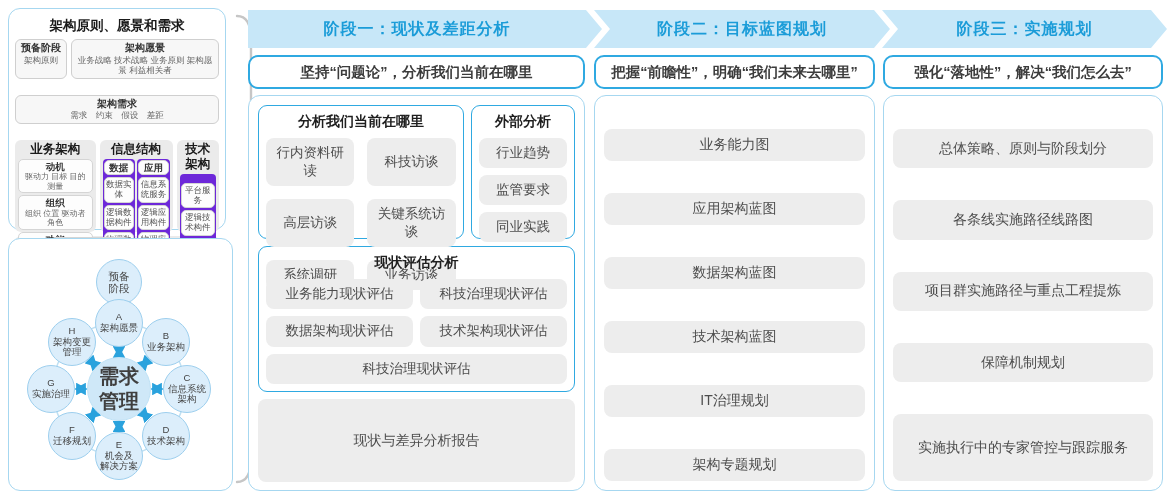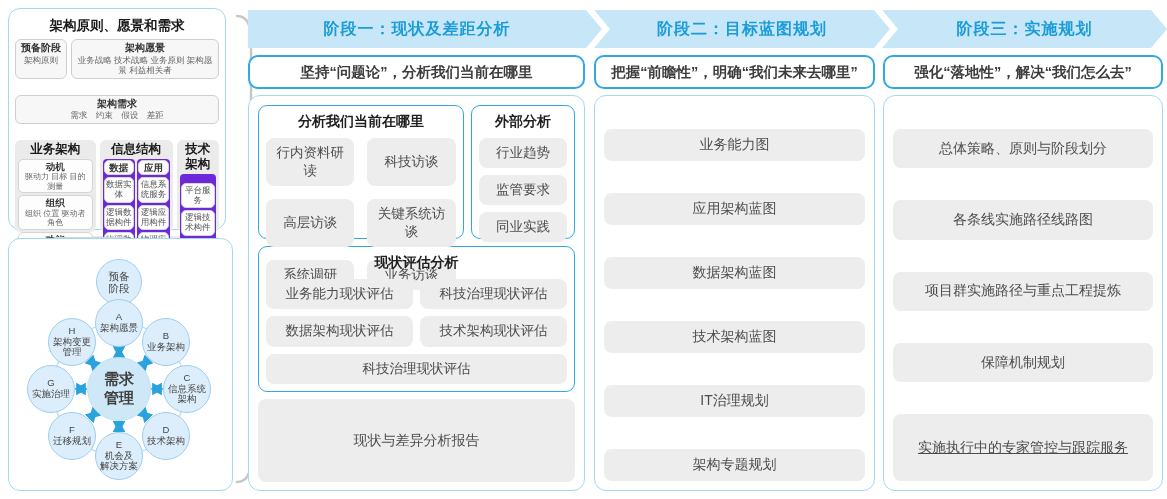--- a/index.html
+++ b/index.html
@@ -35,21 +35,21 @@
   .realz { background:#ebebeb; border-radius:6px; display:flex; gap:5px; align-items:center; padding:3px 5px; height:42px; }
   .realz .lbl { font-weight:bold; font-size:12.5px; color:#1a1a1a; line-height:1.2; white-space:pre-line; text-align:center; }
   .realz .ltbox { background:#fdfdfd; border:1px solid #d5d5d5; }
 
   
   .circle { position:absolute; border-radius:50%; background:#dceefb; border:1px solid #9dcfee;
     display:flex; align-items:center; justify-content:center; text-align:center;
     white-space:pre-line; color:#444; line-height:1.15; z-index:2; }
   .node { width:48px; height:48px; font-size:9.5px; }
   .center-circle { width:64px; height:64px; background:#cfe8f8; border-color:#bfe2f6;
-    font-size:15px; font-weight:bold; color:#3f3f3f; line-height:1.25; }
+    font-size:20px; font-weight:bold; color:#3f3f3f; line-height:1.25; }
   .prep-circle { width:46px; height:46px; font-size:10.5px; }
   #adm-svg { position:absolute; left:0; top:0; z-index:1; }
 
   
   #brace { position:absolute; left:234px; top:10px; }
 
   
   .banner { position:absolute; top:10px; height:38px; background:#c7e7f8; color:#1b9cd8;
     font-weight:bold; font-size:16px; display:flex; align-items:center; justify-content:center; letter-spacing:1px; }
   .arrow-flat { clip-path:polygon(0 0, calc(100% - 16px) 0, 100% 50%, calc(100% - 16px) 100%, 0 100%); padding-right:16px; }
@@ -72,21 +72,21 @@
   #p1-strategy .grid2 { display:grid; grid-template-columns:1fr 1fr; gap:13px; flex:1; }
   #p1-external { flex:1; display:flex; flex-direction:column; }
   #p1-external .stack { display:flex; flex-direction:column; gap:7px; flex:1; }
   #p1-assess { margin-top:7px; height:146px; display:flex; flex-direction:column; }
   #p1-assess .grid2 { display:grid; grid-template-columns:1fr 1fr; gap:7px; flex:1; }
   #p1-assess .span2 { grid-column:1 / 3; }
   #p1-report { margin-top:7px; height:83px; font-size:14px; }
 
   .vstack { display:flex; flex-direction:column; gap:8px; height:100%; }
   .vstack .gbox { flex:1; font-size:14px;margin-top:24px; }
-  .vstack .gbox.tall { flex:2;text-decoration:underline; }
+  .vstack .gbox.tall { flex:2; }
 </style>
 </head>
 <body>
 
 <div class="stage">
 
   <div class="lpanel" id="left-top">
     <div class="lt-title">架构原则、愿景和需求</div>
 
     <div class="ltrow">

